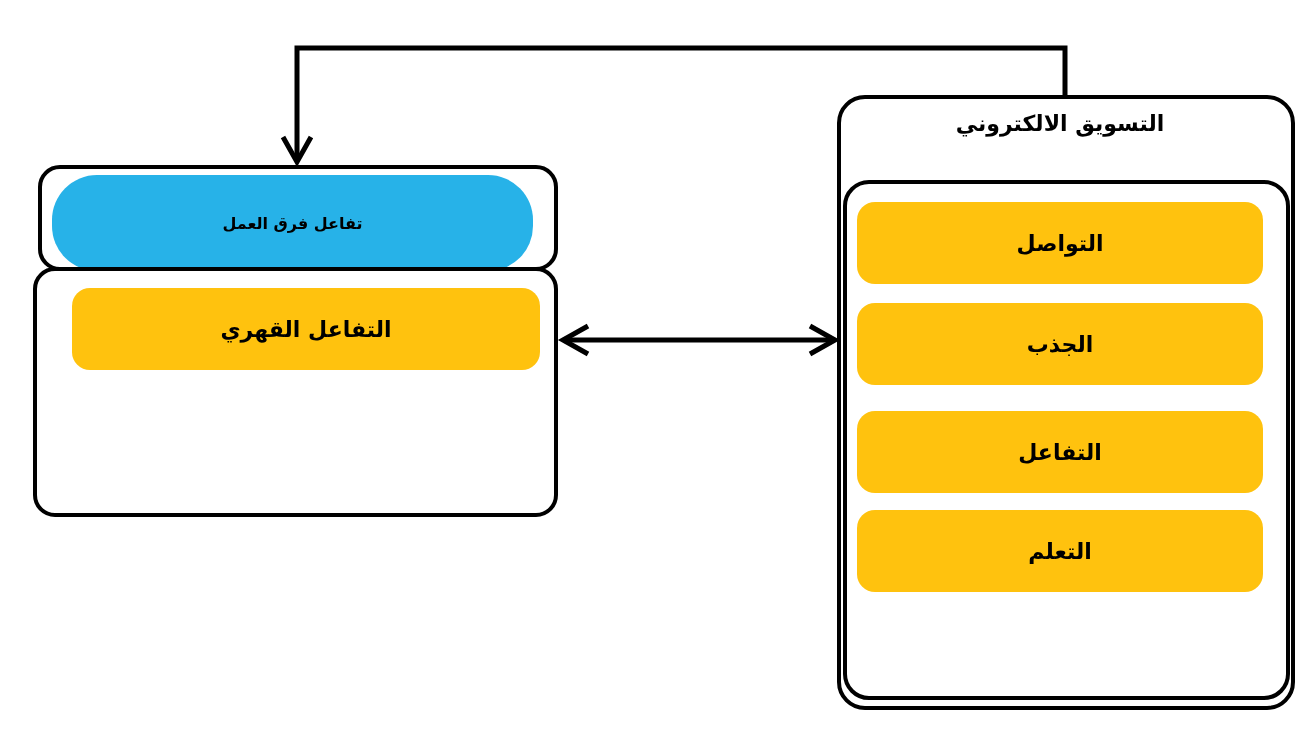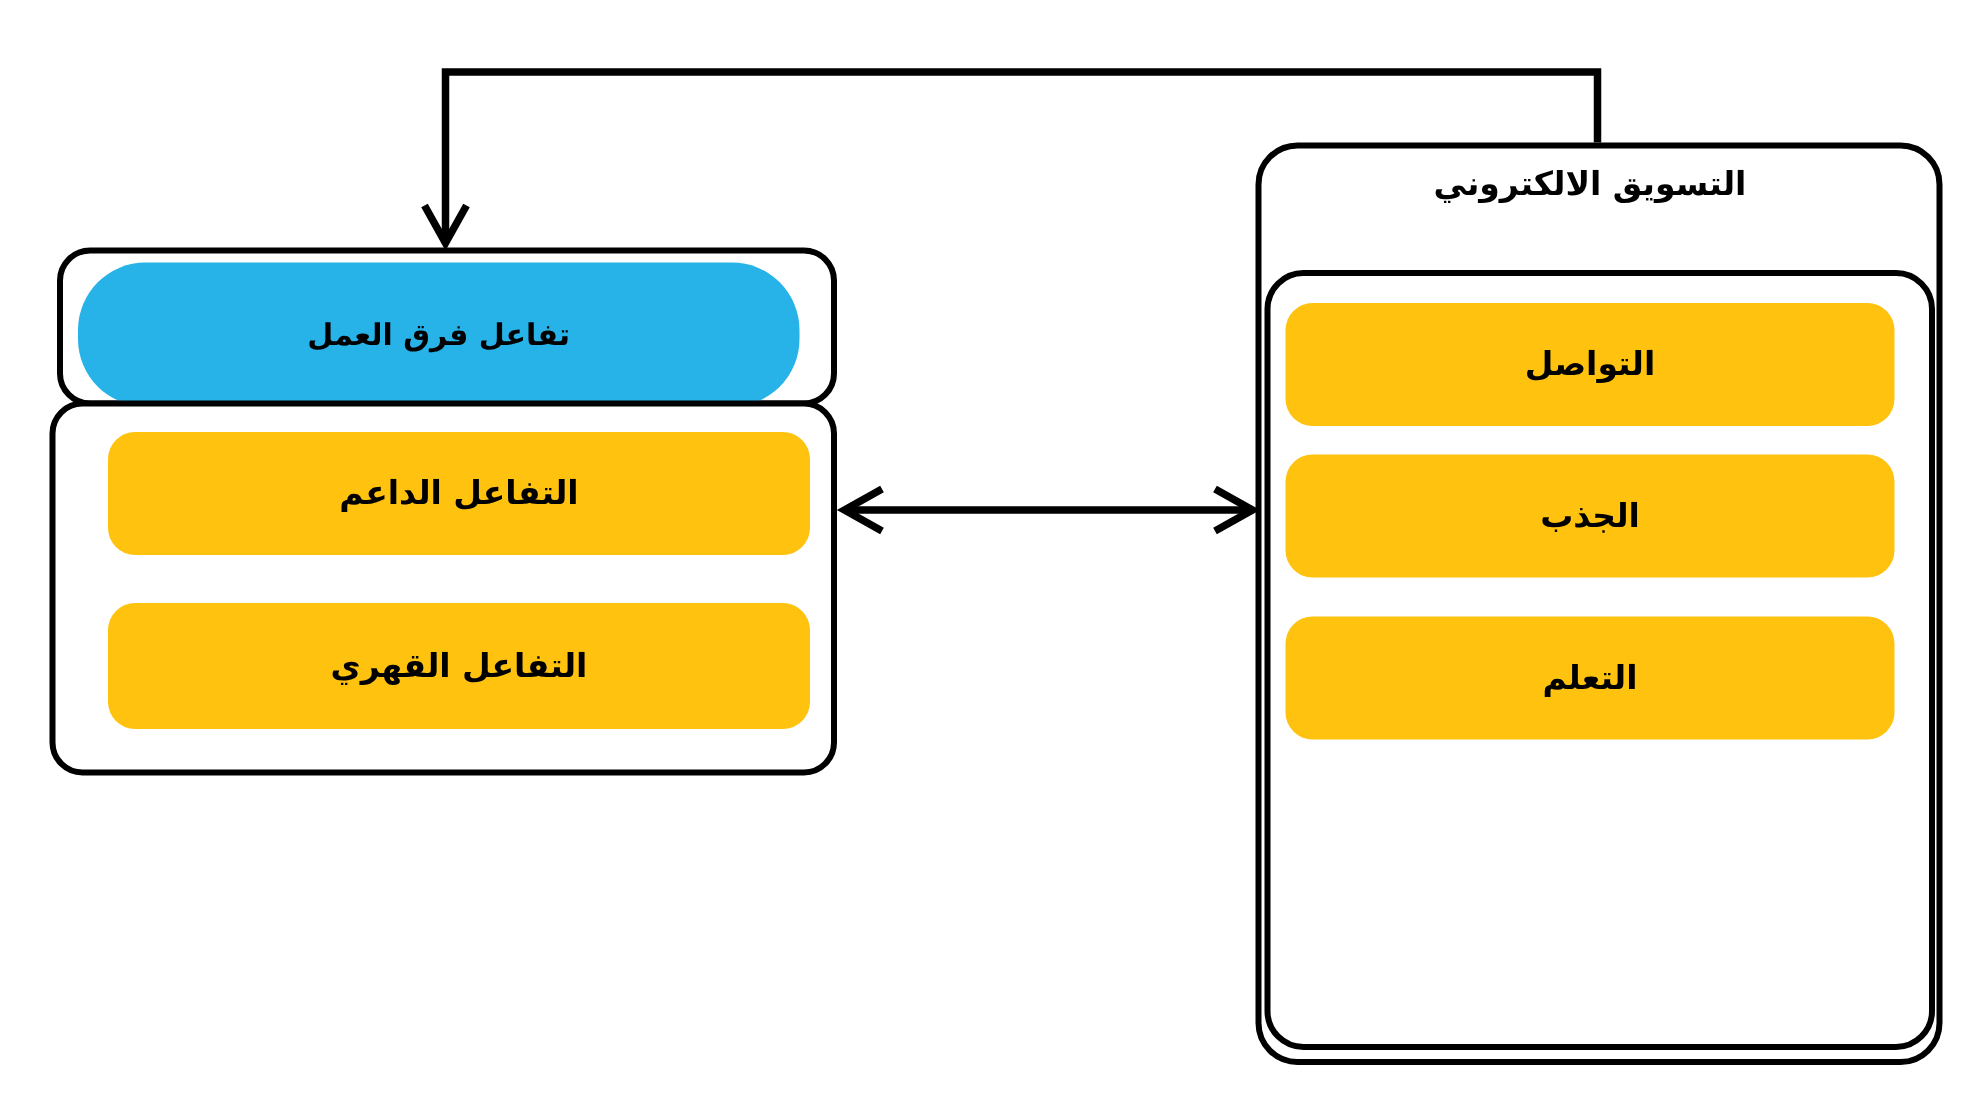--- a/index.html
+++ b/index.html
@@ -68,21 +68,21 @@
   .l-pill { left: 35px; width: 468px; height: 82px; }
   .l-pill:nth-of-type(1) { top:  17px; }
   .l-pill:nth-of-type(2) { top: 131px; height: 84px; }
 
   
   .blue-pill {
     left: 10px; top: 6px;
     width: 481px; height: 96px;
     border-radius: 45px;
     background: #27B2E8;
-    font-size: 20px;
+    font-size: 16px;
   }
 </style>
 </head>
 <body>
 
 <div class="canvas">
 
   <svg class="arrow-layer" viewBox="0 0 1316 732">
     <g>
       <path d="M 1065 95 L 1065 48 L 297 48 L 297 159" style="stroke: rgb(0, 0, 0);"></path>
@@ -95,25 +95,25 @@
     </g>
   </svg>
 
   <div class="box" id="right-outer">
     <div class="panel-title" dir="rtl" lang="ar">التسويق الالكتروني</div>
   </div>
 
   <div class="box" id="right-inner">
     <div class="pill r-pill" dir="rtl" lang="ar" style="background-color: rgb(255, 194, 14);">التواصل</div>
     <div class="pill r-pill" dir="rtl" lang="ar" style="background-color: rgb(255, 194, 14);">الجذب</div>
+    <div class="pill r-pill" dir="rtl" lang="ar" style="background-color: rgb(255, 194, 14);">التفاعل</div>
     <div class="pill r-pill" dir="rtl" lang="ar" style="background-color: rgb(255, 194, 14); text-align: right;">التعلم</div>
   </div>
 
   <div class="box" id="left-top-box">
     <div class="pill blue-pill" dir="rtl" lang="ar" style="background-color: rgb(39, 178, 232);">تفاعل فرق العمل</div>
   </div>
 
   <div class="box" id="left-bot-box">
-    <div class="pill l-pill" dir="rtl" lang="ar" style="background-color: rgb(255, 194, 14);">التفاعل الداعم</div>
     <div class="pill l-pill" dir="rtl" lang="ar" style="background-color: rgb(255, 194, 14);">التفاعل القهري</div>
   </div>
 
 </div>
 
 </body></html>

